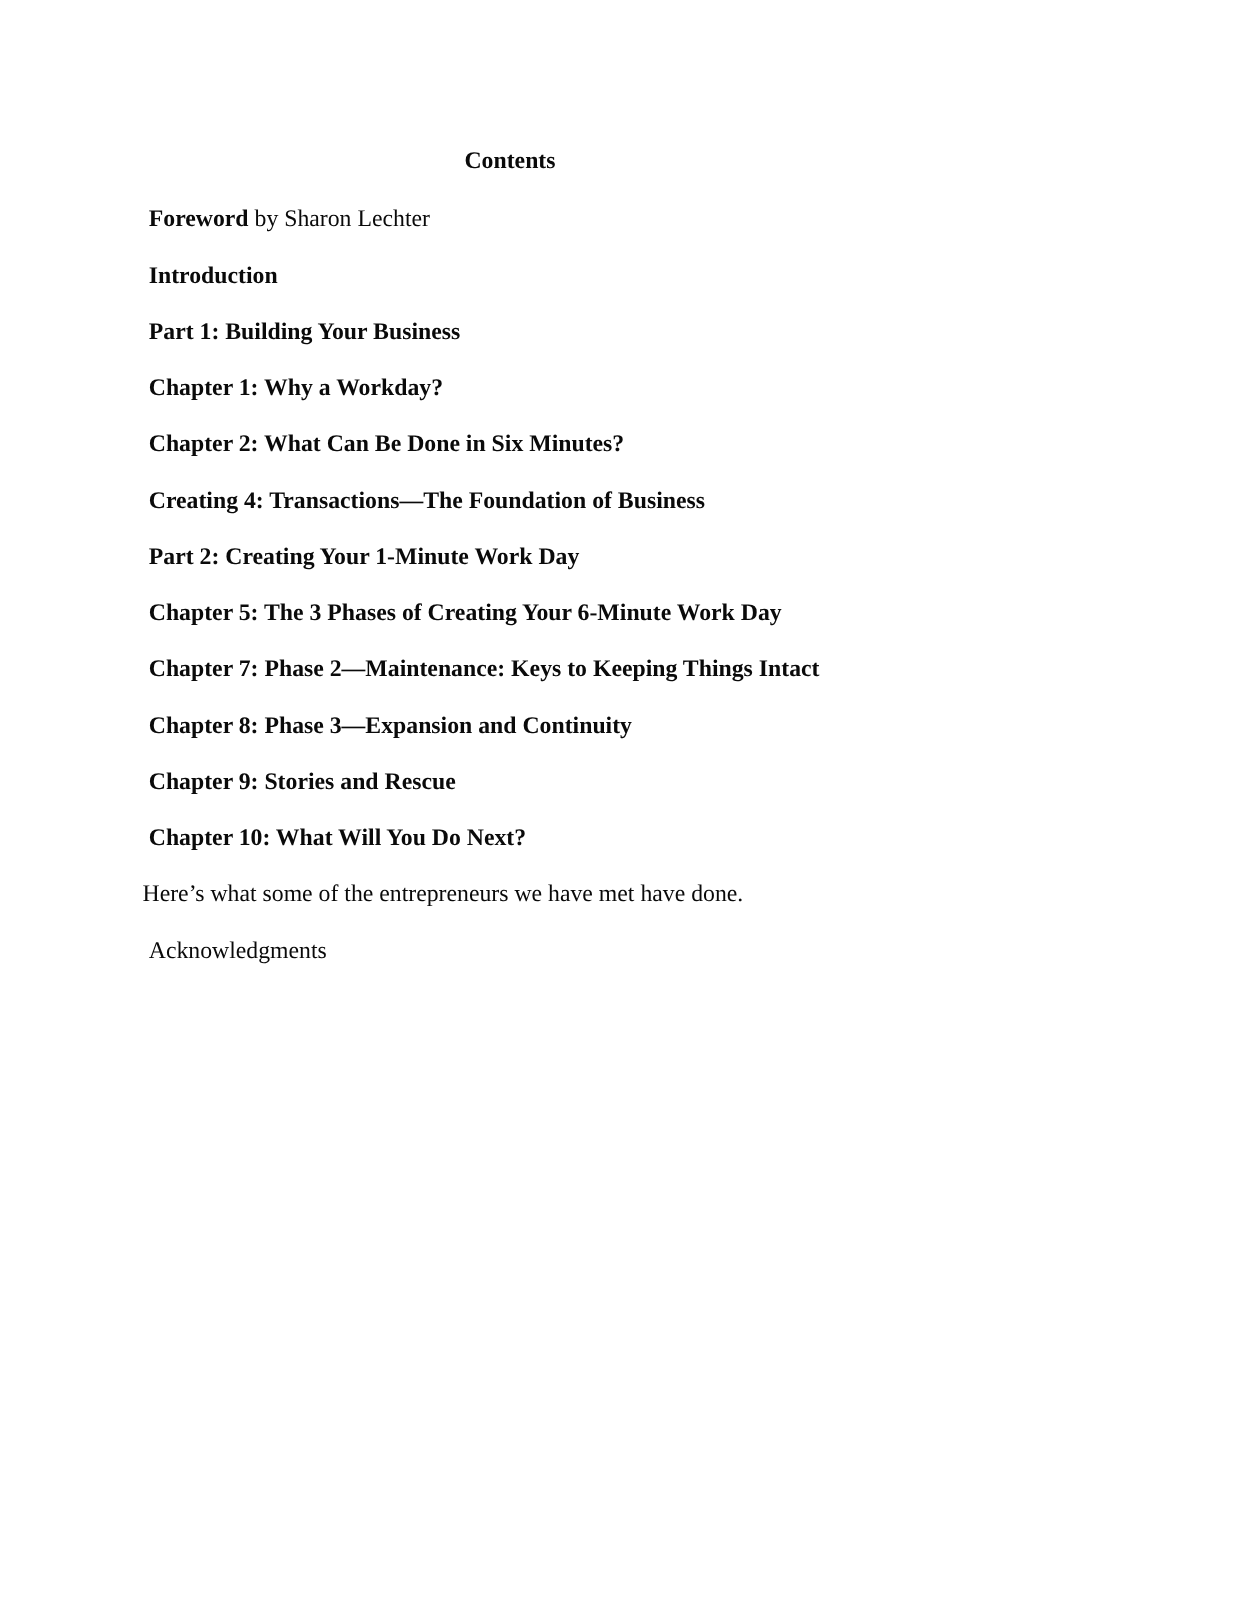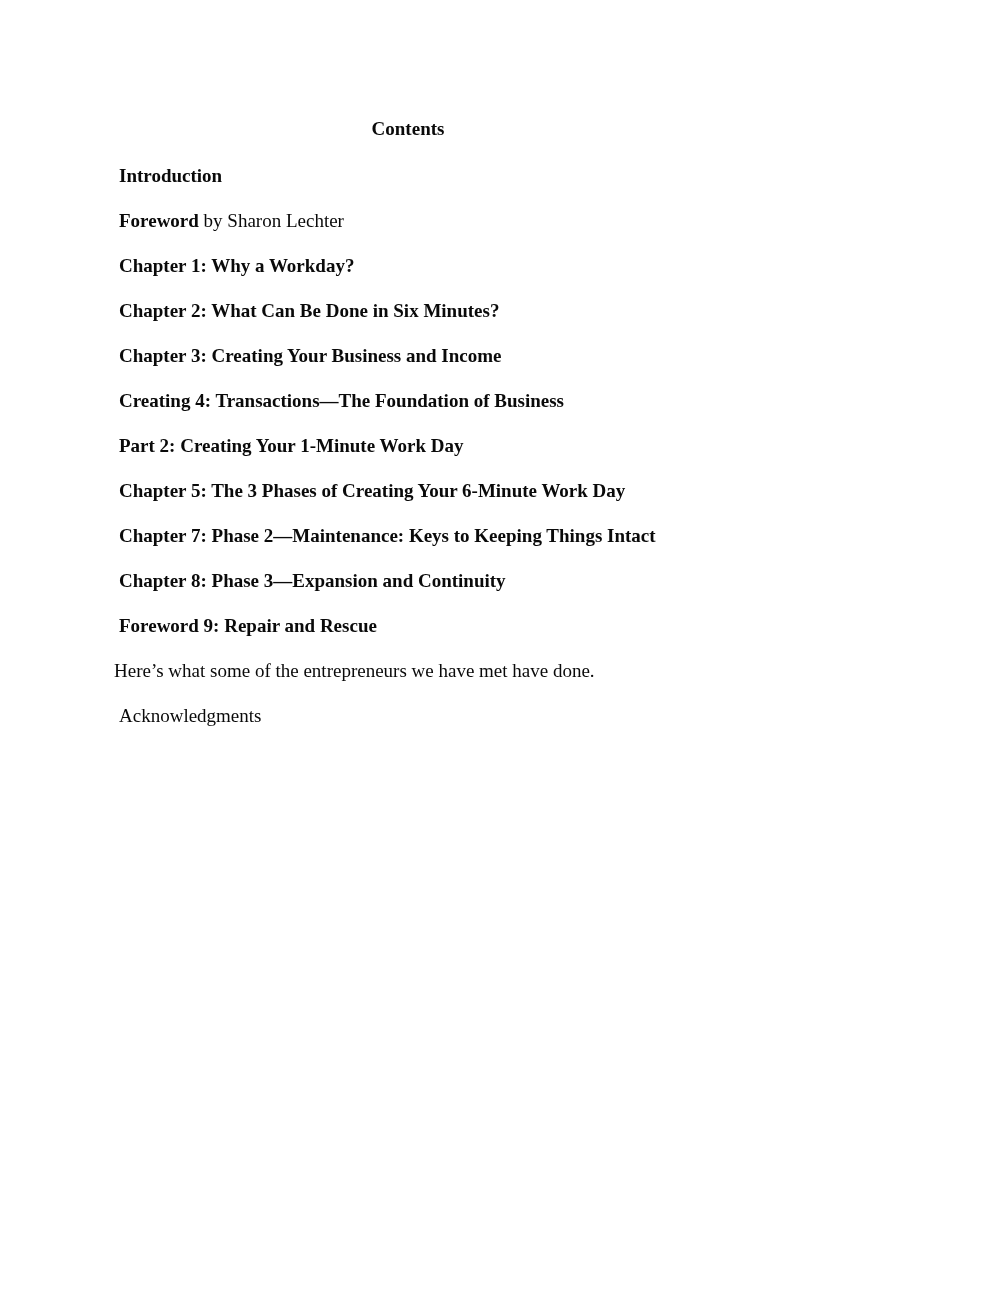--- a/index.html
+++ b/index.html
@@ -50,29 +50,30 @@
     line-height: 23px;
   }
 </style>
 </head>
 <body>
 
 <div class="page">
   <h1 class="title">Contents</h1>
 
   <div class="entries">
+      <div class="entry"><span class="b">Foreword</span><span> by Sharon Lechter</span></div>
       <div class="entry"><span class="b">Introduction</span></div>
-      <div class="entry"><span class="b">Foreword</span><span> by Sharon Lechter</span></div>
+      <div class="entry"><span class="b">Part 1: Building Your Business</span></div>
       <div class="entry"><span class="b">Chapter 1: Why a Workday?</span></div>
       <div class="entry"><span class="b">Chapter 2: What Can Be Done in Six Minutes?</span></div>
-      <div class="entry"><span class="b">Chapter 3: Creating Your Business and Income</span></div>
       <div class="entry"><span class="b">Creating 4: Transactions—The Foundation of Business</span></div>
       <div class="entry"><span class="b">Part 2: Creating Your 1-Minute Work Day</span></div>
       <div class="entry"><span class="b">Chapter 5: The 3 Phases of Creating Your 6-Minute Work Day</span></div>
       <div class="entry"><span class="b">Chapter 7: Phase 2—Maintenance: Keys to Keeping Things Intact</span></div>
       <div class="entry"><span class="b">Chapter 8: Phase 3—Expansion and Continuity</span></div>
-      <div class="entry"><span class="b">Foreword 9: Repair and Rescue</span></div>
+      <div class="entry"><span class="b">Chapter 9: Stories and Rescue</span></div>
+      <div class="entry"><span class="b">Chapter 10: What Will You Do Next?</span></div>
       <div class="entry indent"><span>Here’s what some of the entrepreneurs we have met have done.</span></div>
       <div class="entry"><span>Acknowledgments</span></div>
     </div>
 
   <div class="page-number">6</div>
 </div>
 
 </body></html>

